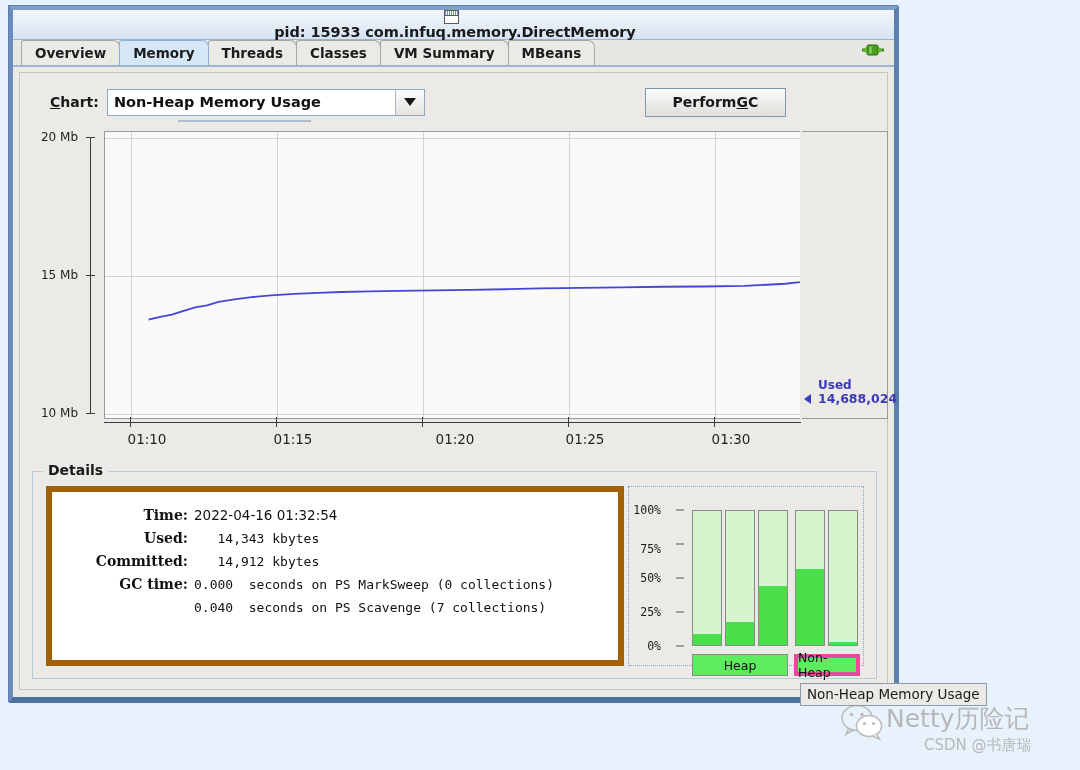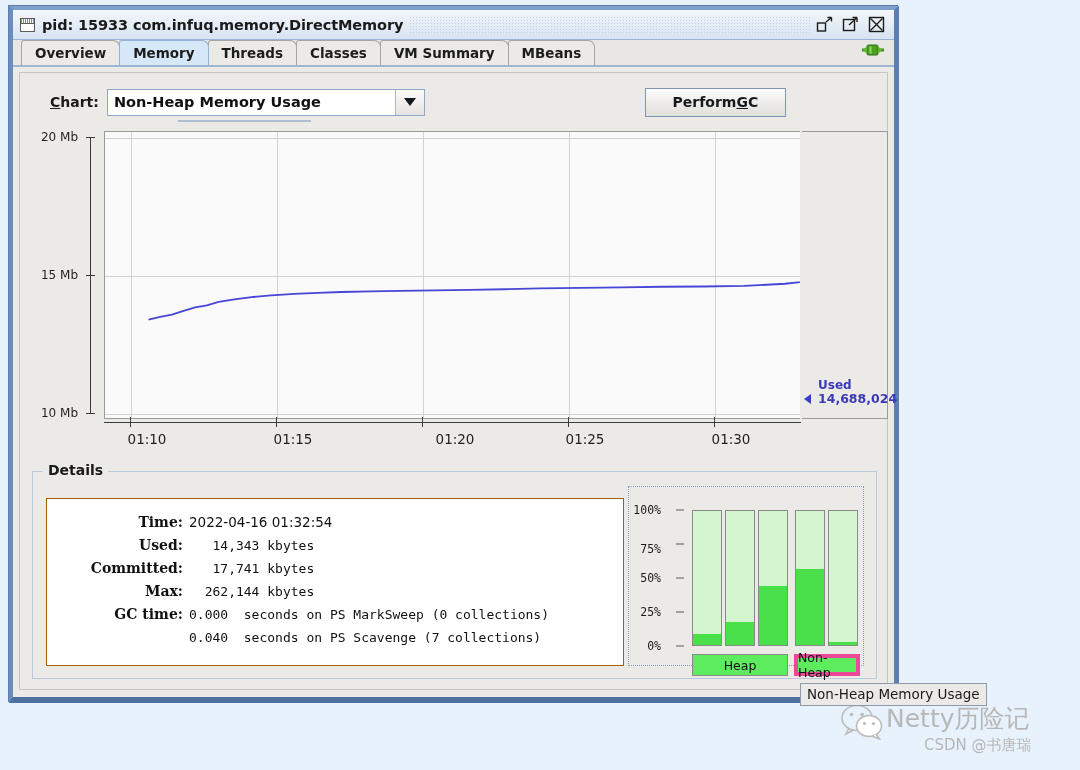--- a/index.html
+++ b/index.html
@@ -44,20 +44,21 @@
     position: absolute;
     left: 4px; top: 4px;
     width: 881px;
     height: 30px;
     background: linear-gradient(to bottom, #f3f6fa 0%, #e4ecf6 55%, #d6e3f2 100%);
     border-bottom: 1px solid #9bb4d4;
     box-sizing: border-box;
     display: flex;
     align-items: center;
     padding: 0 4px 0 7px;
+    flex-direction: column;
   }
   .win-icon {
     width: 15px; height: 14px;
     background: #ffffff;
     border: 1px solid #5c5c5c;
     position: relative;
     flex: none;
     margin-right: 7px;
     box-sizing: border-box;
   }
@@ -365,25 +366,24 @@
     position: absolute;
     left: 13px;
     top: 14px;
     right: 12px;
     bottom: 12px;
     display: flex;
   }
   .details-text {
     width: 578px;
     background: #ffffff;
-    border: 1px solid #a16207;
+    border: 6px solid #a16207;
     box-sizing: border-box;
     padding: 12px 0 0 0;
     position: relative;
-    margin-top: 12px;
   }
   .drow {
     display: flex;
     font-size: 14px;
     line-height: 23px;
     color: #111;
   }
   .dkey {
     width: 142px;
     text-align: right;
@@ -619,25 +619,21 @@
             <div class="drow">
               <div class="dkey">Time:</div>
               <div class="dval">2022-04-16 01:32:54</div>
             </div>
             <div class="drow">
               <div class="dkey">Used:</div>
               <div class="dval num">   14,343 kbytes</div>
             </div>
             <div class="drow">
               <div class="dkey">Committed:</div>
-              <div class="dval num">   17,741 kbytes</div>
-            </div>
-            <div class="drow">
-              <div class="dkey">Max:</div>
-              <div class="dval num">  262,144 kbytes</div>
+              <div class="dval num">   14,912 kbytes</div>
             </div>
             <div class="drow">
               <div class="dkey">GC time:</div>
               <div class="dval num">0.000  seconds on PS MarkSweep (0 collections)</div>
             </div>
             <div class="drow">
               <div class="dkey"></div>
               <div class="dval num">0.040  seconds on PS Scavenge (7 collections)</div>
             </div>
           </div>

